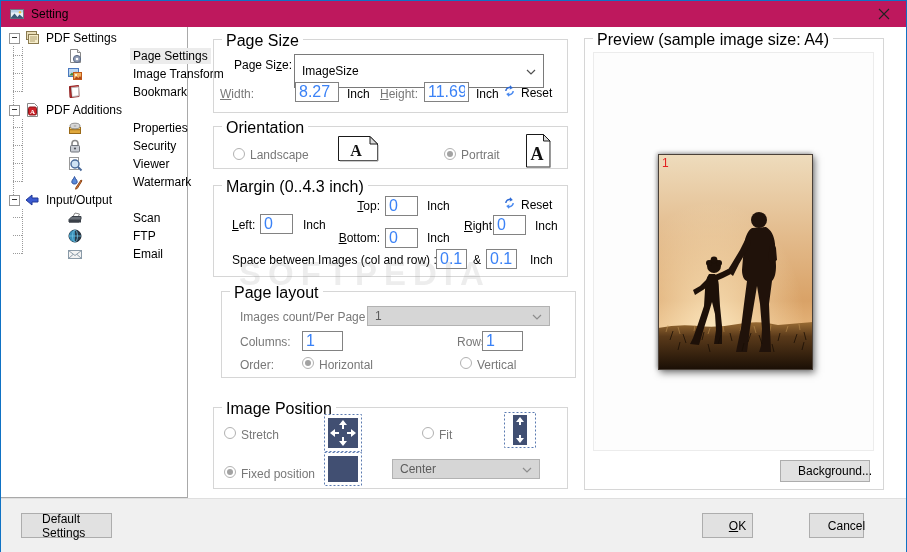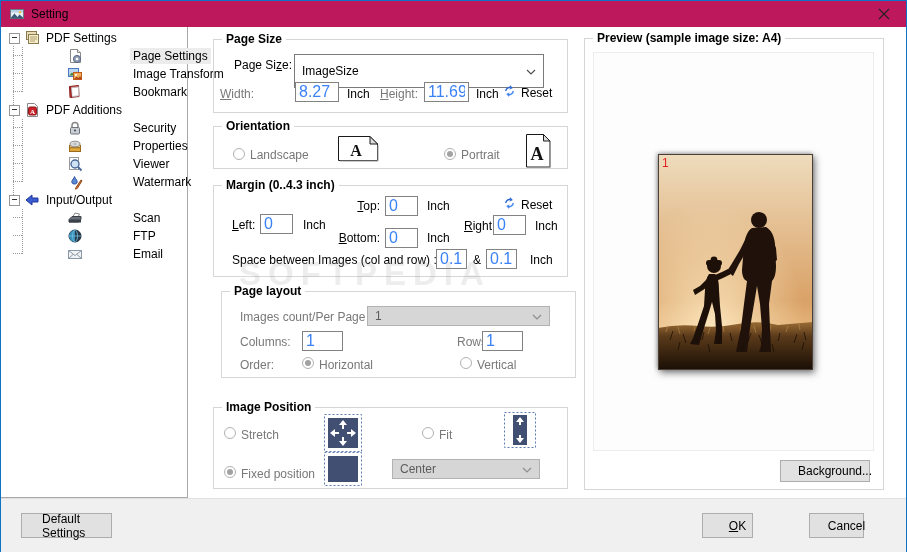--- a/index.html
+++ b/index.html
@@ -18,21 +18,21 @@
   .trow.lvl1{padding-left:12px;gap:44px;}
   .expander{width:9px;height:9px;border:1px solid #969696;background:#fff;position:relative;margin-right:4px;flex:none;}
   .expander i{position:absolute;left:2px;right:2px;top:3px;height:1px;background:#333;}
   .stub{width:9px;height:1px;border-top:1px dotted #9a9a9a;margin-right:1px;flex:none;}
   .ticon{width:16px;height:16px;margin-right:3px;flex:none;display:inline-flex;}
   .tlabel{padding:1px 3px;}
   .trow.sel .tlabel{background:var(--selection,#ececec);}
   .vline{position:absolute;width:1px;border-left:1px dotted #9a9a9a;}
   
   .grp{position:absolute;border:1px solid #d6d6d6;background:transparent;}
-  .glbl{position:absolute;top:-8px;left:8px;background:#fff;padding:0 4px;font-size:12px;font-weight:bold;}
+  .glbl{position:absolute;top:-8px;left:8px;background:#fff;padding:0 4px;font-size:16px;}
   .flabel{position:absolute;font-size:12px;white-space:nowrap;}
   .gray{color:#787878;}
   .rlabel{text-align:right;}
   
   .tinput{position:absolute;border:1px solid #828282;background:#fff;font-family:"Liberation Sans",sans-serif;font-size:16px;padding:0 3px;color:#3b82f6;box-sizing:border-box;}
   .combo{position:absolute;border:1px solid #7a7a7a;background:#fff;display:flex;align-items:center;padding:0 7px;box-sizing:border-box;cursor:default;}
   .combo .cval{flex:1;overflow:hidden;white-space:nowrap;}
   .combo.disabled{background:#d6d6d6;border-color:#b2b2b2;color:#5c5c5c;}
   .radio{position:absolute;width:12px;height:12px;border:1px solid #b1b1b1;border-radius:50%;background:#fff;box-sizing:border-box;}
   .radio.checked::after{content:"";position:absolute;left:2px;top:2px;right:2px;bottom:2px;border-radius:50%;background:#a2a2a2;}
@@ -135,38 +135,38 @@
               <rect x="4.5" y="5" width="8" height="8" rx="1.5" fill="#cc2229" stroke="#8a1418"></rect>
               <text x="8.5" y="11.5" font-size="7" fill="#fff" text-anchor="middle" font-family="Liberation Serif,serif" font-weight="bold">A</text>
             </svg>
           </span>
           <span class="tlabel">PDF Additions</span>
         </div>
         <div class="trow lvl1">
           <span class="stub"></span>
           <span class="ticon">
             <svg width="16" height="16">
-              <path d="M5 8V5.5a3 3 0 016 0V8" fill="none" stroke="#8a8a8a" stroke-width="1.6"></path>
-              <rect x="3.5" y="7.5" width="9" height="6.5" rx="1" fill="#c9cdd4" stroke="#70757d"></rect>
-              <circle cx="8" cy="10.5" r="1.1" fill="#50555d"></circle>
-            </svg>
-          </span>
-          <span class="tlabel">Security</span>
-        </div>
-        <div class="trow lvl1">
-          <span class="stub"></span>
-          <span class="ticon">
-            <svg width="16" height="16">
               <rect x="2.5" y="7.5" width="11" height="6" fill="#e0a83c" stroke="#9a6a18"></rect>
               <rect x="2.5" y="7.5" width="11" height="2.2" fill="#f0c868" stroke="#9a6a18"></rect>
               <ellipse cx="8" cy="6" rx="5" ry="2.8" fill="#d8d8d8" stroke="#909090"></ellipse>
               <ellipse cx="8" cy="6" rx="1.5" ry="0.8" fill="#a8a8a8"></ellipse>
             </svg>
           </span>
           <span class="tlabel">Properties</span>
+        </div>
+        <div class="trow lvl1">
+          <span class="stub"></span>
+          <span class="ticon">
+            <svg width="16" height="16">
+              <path d="M5 8V5.5a3 3 0 016 0V8" fill="none" stroke="#8a8a8a" stroke-width="1.6"></path>
+              <rect x="3.5" y="7.5" width="9" height="6.5" rx="1" fill="#c9cdd4" stroke="#70757d"></rect>
+              <circle cx="8" cy="10.5" r="1.1" fill="#50555d"></circle>
+            </svg>
+          </span>
+          <span class="tlabel">Security</span>
         </div>
         <div class="trow lvl1">
           <span class="stub"></span>
           <span class="ticon">
             <svg width="16" height="16">
               <rect x="2.5" y="1.5" width="9" height="12" fill="#fff" stroke="#999"></rect>
               <circle cx="8" cy="8" r="4" fill="#cfe2f4" stroke="#4a6a9a" stroke-width="1.4"></circle>
               <path d="M11 11l3.5 3.5" stroke="#4a6a9a" stroke-width="2"></path>
             </svg>
           </span>

